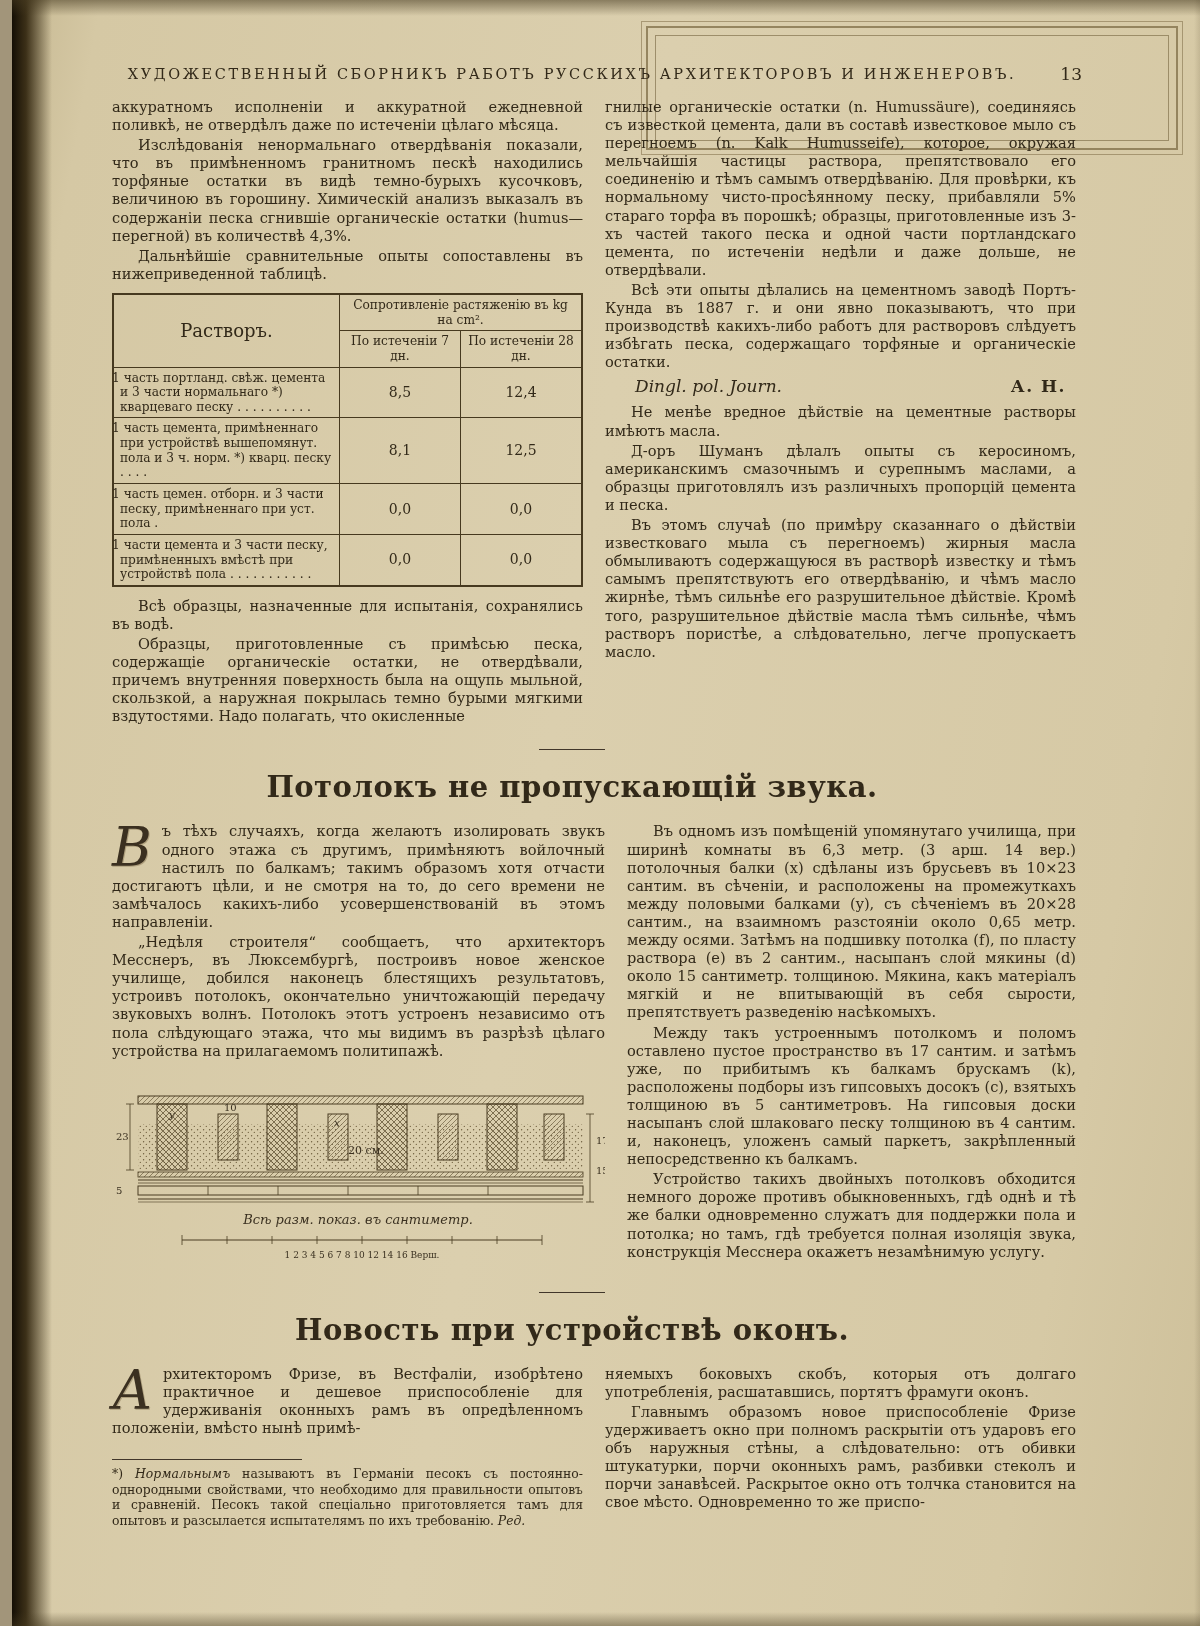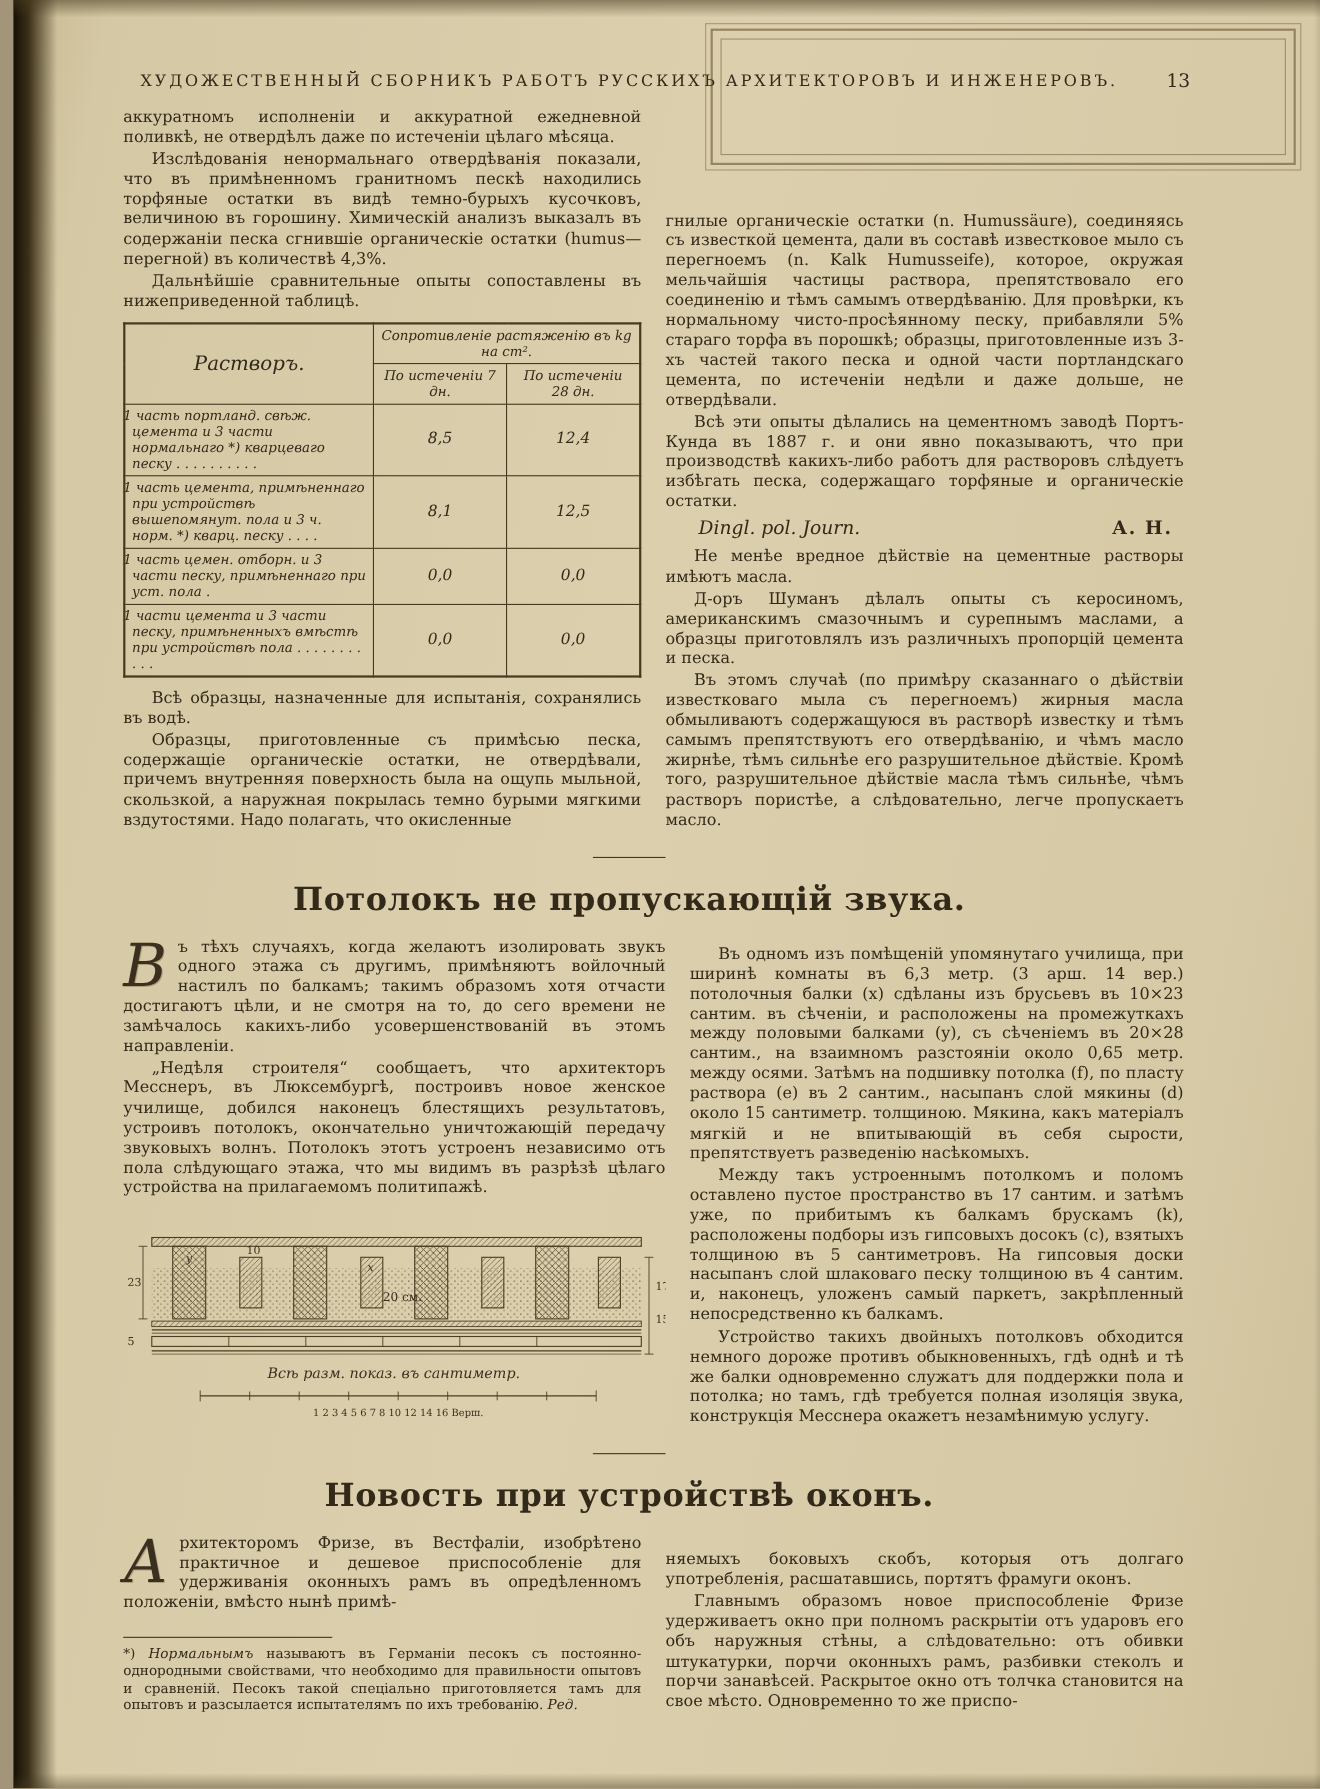--- a/index.html
+++ b/index.html
@@ -19,28 +19,28 @@
     border:2px solid rgba(125,108,70,.75);z-index:0;}
   .plate-frame .inner{position:absolute;inset:7px;border:1px solid rgba(125,108,70,.65);}
   .plate-frame .outer{position:absolute;inset:-7px;border:1px solid rgba(125,108,70,.55);}
 
   .content{position:absolute;left:56px;top:66px;width:1008px;z-index:2;}
 
   .pagehead{position:relative;text-align:center;font-size:14.5px;letter-spacing:2.6px;
     margin-bottom:16px;white-space:nowrap;}
   .pagenum{position:absolute;right:-6px;top:-2px;font-size:17px;letter-spacing:0;}
 
-  .cols{display:flex;gap:22px;align-items:flex-end;padding-left:44px;}
+  .cols{display:flex;gap:22px;align-items:flex-start;padding-left:44px;}
   .col{width:493px;font-size:14.6px;line-height:1.24;text-align:justify;}
   .p{margin:0 0 2px 0;text-indent:26px;}
   .p.noindent{text-indent:0;}
 
   table.data{width:100%;border-collapse:collapse;border:2px solid #46391f;
     font-size:12.2px;line-height:1.2;margin:10px 0 10px;text-align:left;}
-  table.data th,table.data td{border:1px solid #46391f;padding:3px 6px;vertical-align:middle;font-style:italic;}
+  table.data th,table.data td{border:1px solid #46391f;padding:3px 6px;vertical-align:middle;}
   table.data th{font-weight:normal;text-align:center;}
   th.solution{font-size:18px;text-align:left;padding-left:14px;}
   td.lbl{text-align:left;padding-left:16px;text-indent:-8px;}
   td.val{text-align:center;width:108px;font-size:14px;}
 
   .source-line{display:flex;justify-content:space-between;font-size:17px;
     padding:3px 10px 6px 30px;}
   .src{font-style:italic;}
   .auth{font-weight:bold;letter-spacing:1.5px;}
 

